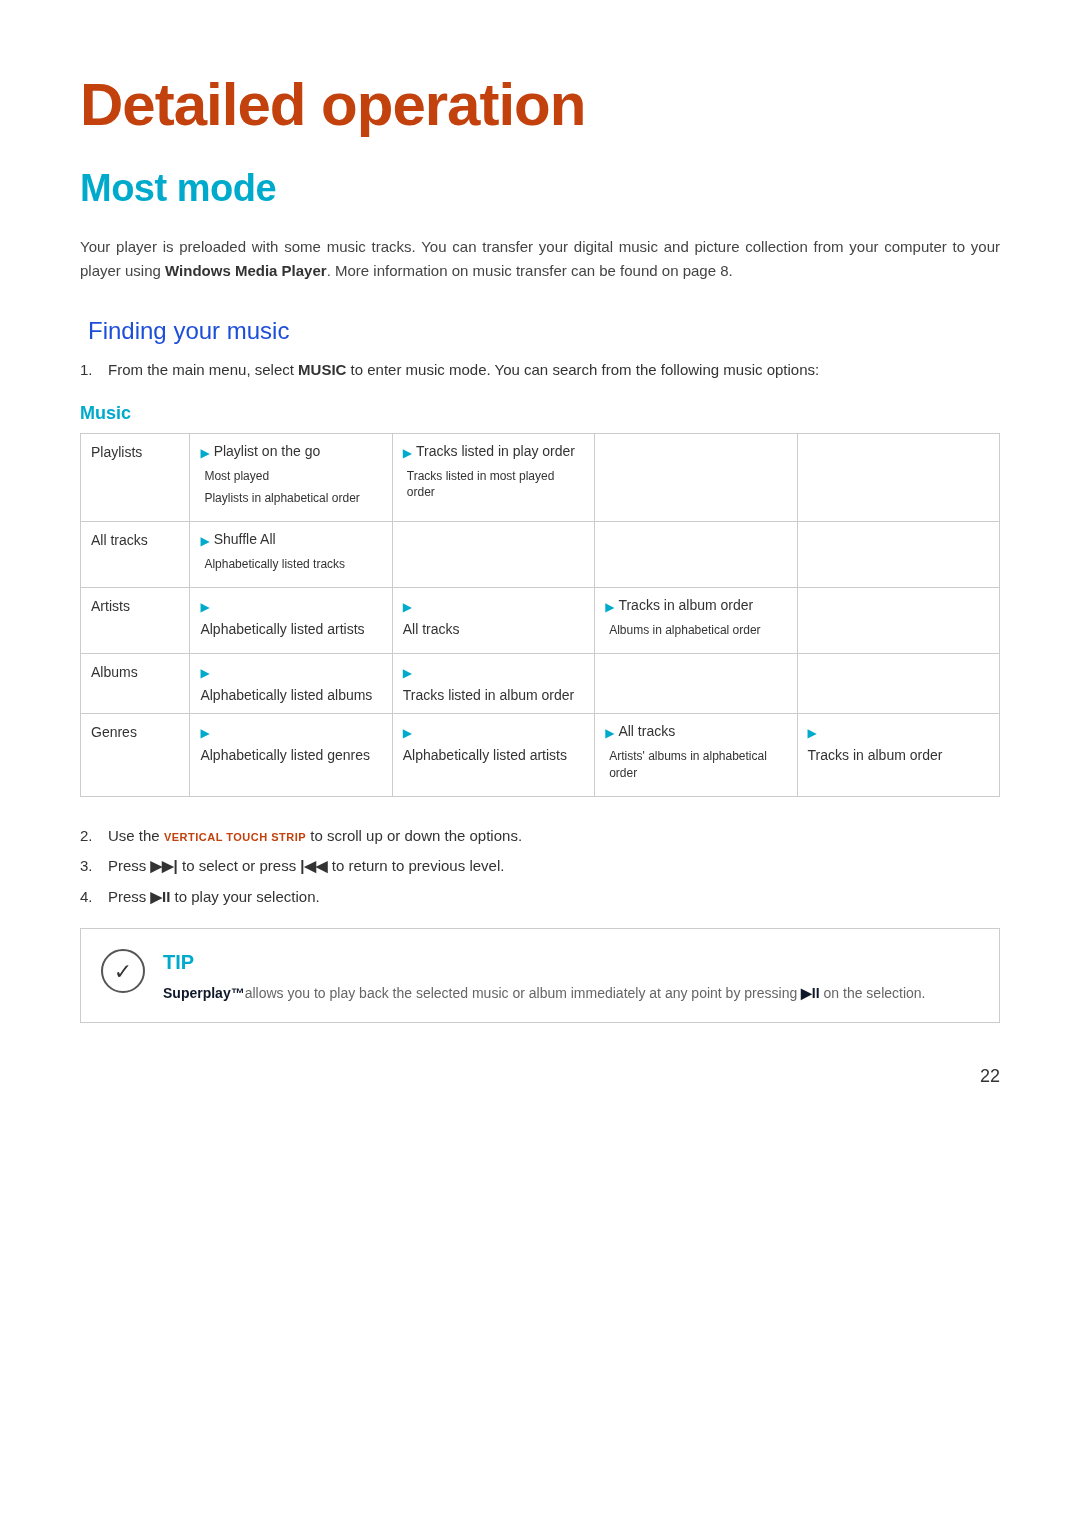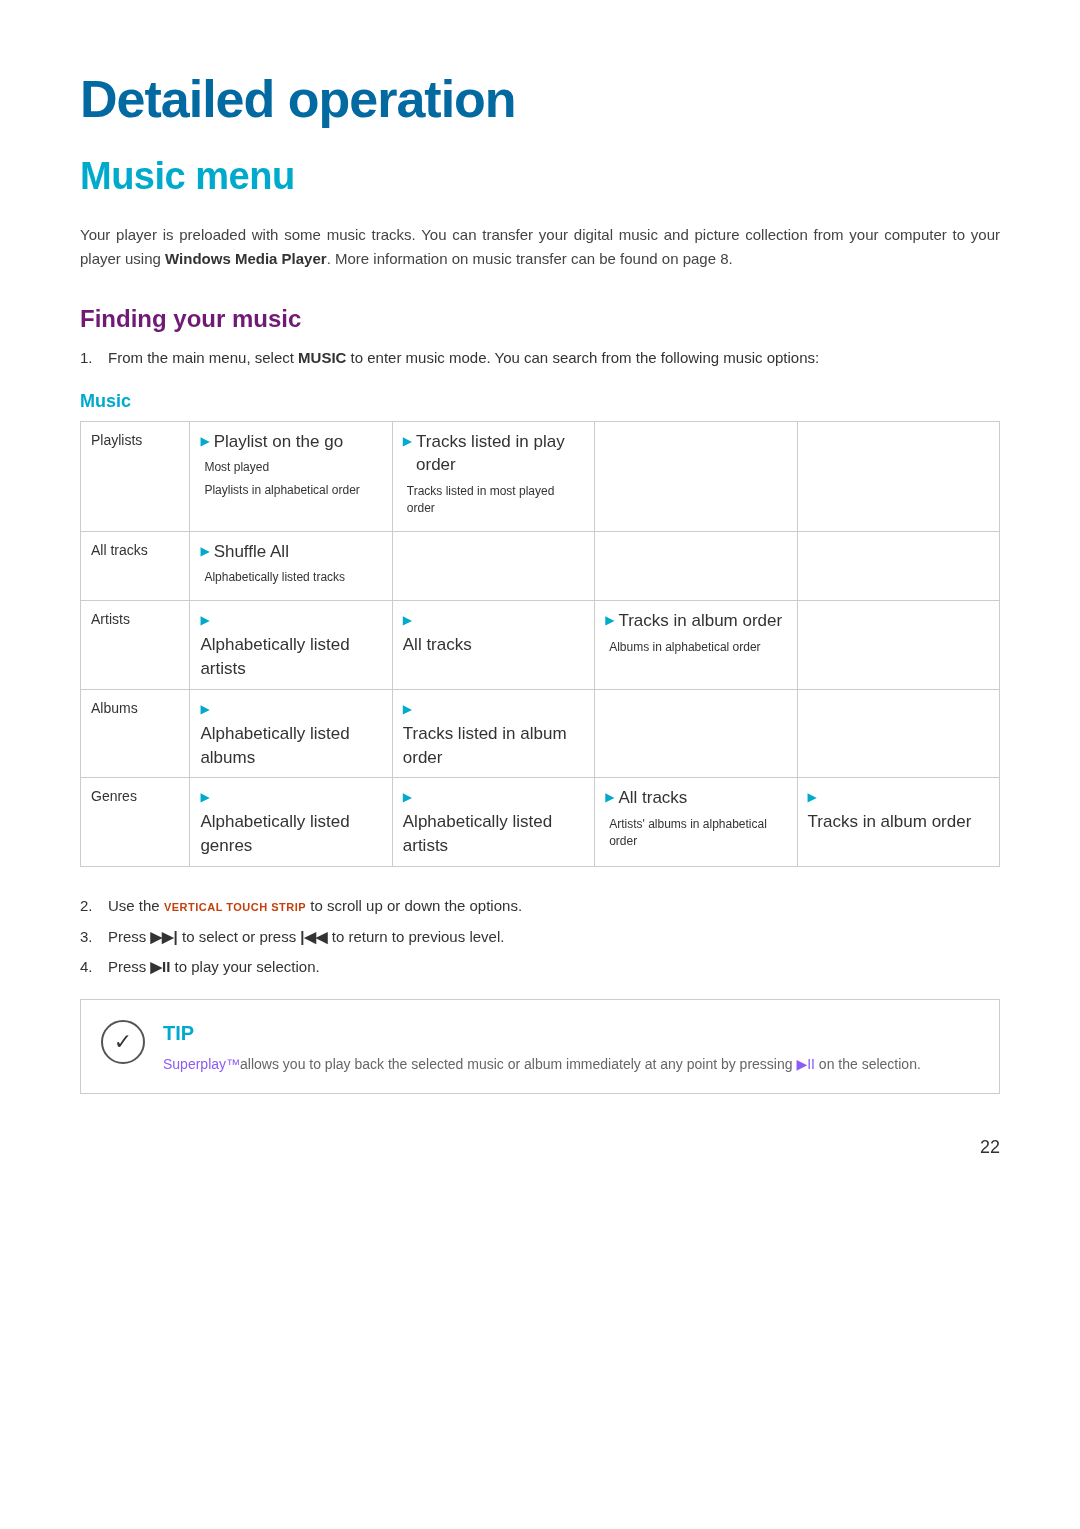--- a/index.html
+++ b/index.html
@@ -7,38 +7,39 @@
       font-family: Arial, sans-serif;
       background: #fff;
       color: #333;
       width: 1080px;
       min-height: 1529px;
       padding: 60px 80px 60px 80px;
       font-size: 15px;
       line-height: 1.5;
     }
     h1.main-title {
-      font-size: 52px;
-      font-weight: bold;
-      color: #0369a1;
+      font-size: 60px;
+      font-weight: bold;
+      color: #c2410c;
       margin-bottom: 10px;
       letter-spacing: -1px;
     }
     h2.section-title {
       font-size: 38px;
       font-weight: bold;
       color: #00aacc;
       margin-bottom: 18px;
       letter-spacing: -0.5px;
     }
     h3.sub-title {
       font-size: 24px;
-      font-weight: bold;
-      color: #701a75;
+      font-weight: normal;
+      color: #1d4ed8;
       margin-bottom: 10px;
+      margin-left: 8px;
     }
     p.intro-text {
       font-size: 15px;
       color: #444;
       margin-bottom: 30px;
       text-align: justify;
       line-height: 1.6;
     }
     p.intro-text strong {
       font-weight: bold;
@@ -106,21 +107,21 @@
     .menu-item:last-child { margin-bottom: 0; flex-direction: column; }
     .arrow {
       color: #00aacc;
       font-size: 12px;
       margin-top: 2px;
       flex-shrink: 0;
     }
     .arrow-right::before { content: '▶'; }
     .menu-text {
       color: #333;
-      font-size: 17px;
+      font-size: 14px;
       line-height: 1.4;
     }
     .plain-item {
       margin-bottom: 6px;
       padding-left: 4px;
       font-size: 12px;
       color: #333;
       line-height: 1.4;
     }
     
@@ -153,22 +154,22 @@
       font-weight: bold;
       color: #00aacc;
       margin-bottom: 6px;
     }
     .tip-text {
       font-size: 14px;
       color: #666;
       line-height: 1.5;
     }
     .tip-text strong {
-      font-weight: normal;
-      color: #8b5cf6;
+      font-weight: bold;
+      color: #0f172a;
       text-align: center;
     }
     .page-number {
       text-align: right;
       font-size: 18px;
       color: #333;
       margin-top: 40px;
     }
     
     .steps-below {
@@ -195,21 +196,21 @@
     }
     .btn-symbol {
       font-weight: bold;
       color: #333;
     }
   </style>
 </head>
 <body>
 
 <h1 class="main-title">Detailed operation</h1>
-<h2 class="section-title">Music menu</h2>
+<h2 class="section-title">Most mode</h2>
 
 <p class="intro-text">
   <span>Your player is preloaded with some music tracks. You can transfer your digital music and picture collection from your computer to your player using </span><strong>Windows Media Player</strong><span>. More information on music transfer can be found on page 8.</span>
 </p>
 
 <div class="finding-section">
   <h3 class="sub-title">Finding your music</h3>
   <ul class="step-list">
     <li>
       <span class="step-num">1.</span>

